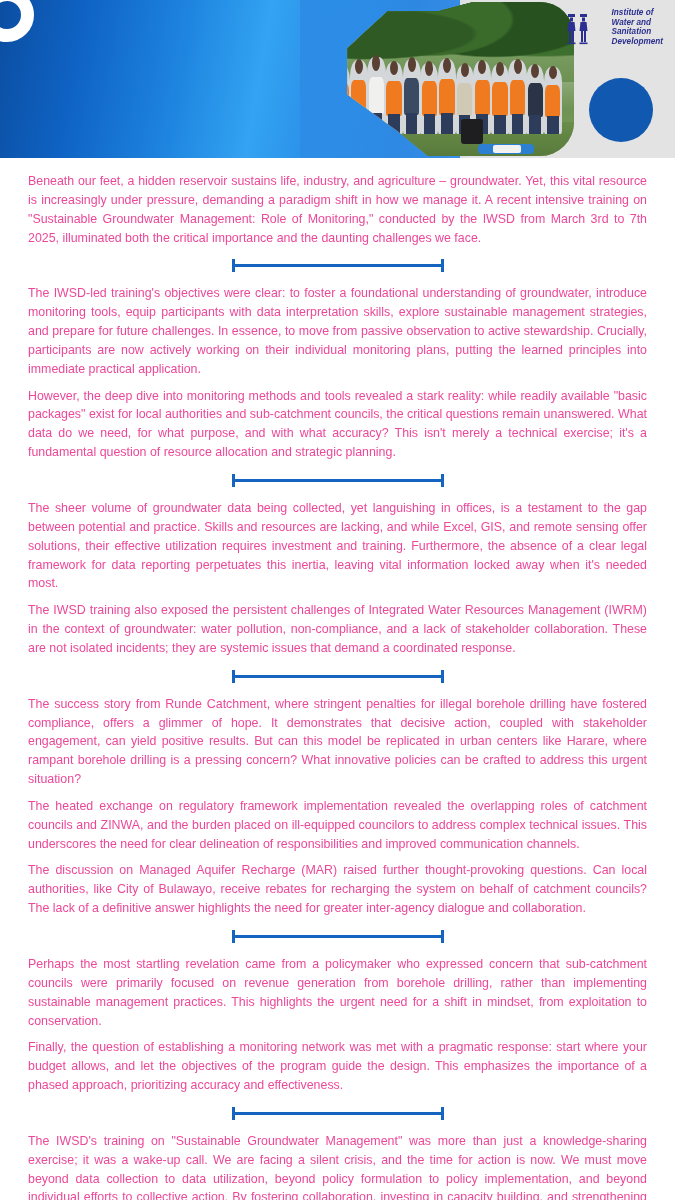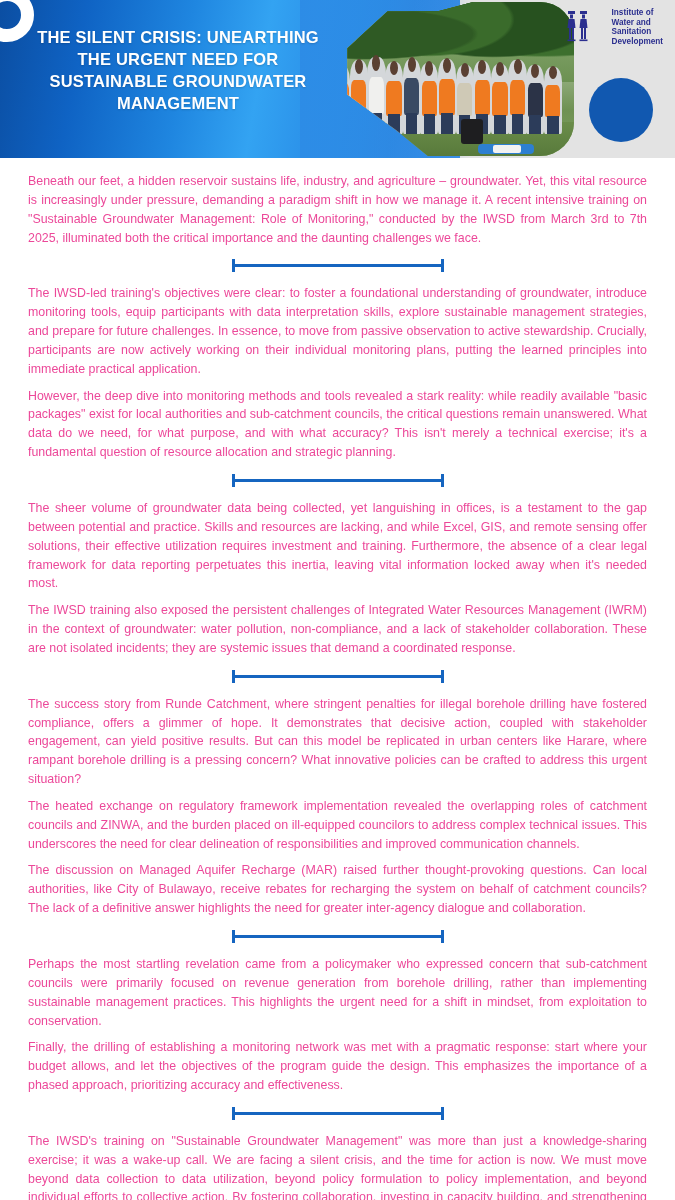--- a/index.html
+++ b/index.html
@@ -172,22 +172,23 @@
     background: #f2f2f2;
     border-radius: 2px;
   }
 
   
   .logo {
     position: absolute;
     right: 12px;
     top: 8px;
     display: flex;
-    align-items: center;
+    align-items: flex-end;
     gap: 20px;
+    font-style: italic;
   }
   .logo-mark { width: 26px; height: 34px; }
   .logo-text {
     color: #2b2f8f;
     font-family: "Liberation Sans", sans-serif;
     font-weight: bold;
     font-size: 8.2px;
     line-height: 1.18;
     white-space: pre-line;
   }
@@ -314,21 +315,20 @@
               <span class="vest"></span>
               <span class="legs"></span>
             </div>
         </div>
         <div class="speaker-box"></div>
         <div class="blue-bin"></div>
         <div class="white-paper"></div>
       </div>
     </div>
 
-    <div class="banner-title">THE SILENT CRISIS: UNEARTHING THE URGENT NEED FOR SUSTAINABLE GROUNDWATER MANAGEMENT</div>
 
     <div class="logo">
       <svg class="logo-mark" viewBox="0 0 26 34">
         <g fill="#2b2f8f">
           <rect x="2" y="1" width="7" height="3"></rect>
           <path d="M4 4.5 h3 v4 h-3 z"></path>
           <path d="M2.5 9 h6 l1 9 h-8 z"></path>
           <path d="M3 18 h2 l0 11 h-2 z"></path>
           <path d="M6 18 h2 l0 11 h-2 z"></path>
           <rect x="1.5" y="29.5" width="8" height="1.6"></rect>
@@ -384,21 +384,21 @@
       <p class="para">The discussion on Managed Aquifer Recharge (MAR) raised further thought-provoking questions. Can local authorities, like City of Bulawayo, receive rebates for recharging the system on behalf of catchment councils? The lack of a definitive answer highlights the need for greater inter-agency dialogue and collaboration.</p>
     </div>
     <div class="divider">
       <span class="cap left"></span>
       <span class="bar"></span>
       <span class="cap right"></span>
     </div>
 
     <div class="block">
       <p class="para">Perhaps the most startling revelation came from a policymaker who expressed concern that sub-catchment councils were primarily focused on revenue generation from borehole drilling, rather than implementing sustainable management practices. This highlights the urgent need for a shift in mindset, from exploitation to conservation.</p>
-      <p class="para">Finally, the drilling of establishing a monitoring network was met with a pragmatic response: start where your budget allows, and let the objectives of the program guide the design. This emphasizes the importance of a phased approach, prioritizing accuracy and effectiveness.</p>
+      <p class="para">Finally, the question of establishing a monitoring network was met with a pragmatic response: start where your budget allows, and let the objectives of the program guide the design. This emphasizes the importance of a phased approach, prioritizing accuracy and effectiveness.</p>
     </div>
     <div class="divider">
       <span class="cap left"></span>
       <span class="bar"></span>
       <span class="cap right"></span>
     </div>
 
     <div class="block">
       <p class="para">The IWSD's training on "Sustainable Groundwater Management" was more than just a knowledge-sharing exercise; it was a wake-up call. We are facing a silent crisis, and the time for action is now. We must move beyond data collection to data utilization, beyond policy formulation to policy implementation, and beyond individual efforts to collective action. By fostering collaboration, investing in capacity building, and strengthening the legal framework, we can safeguard our groundwater resources for generations to come. The future of our water security depends on it.</p>
     </div>

